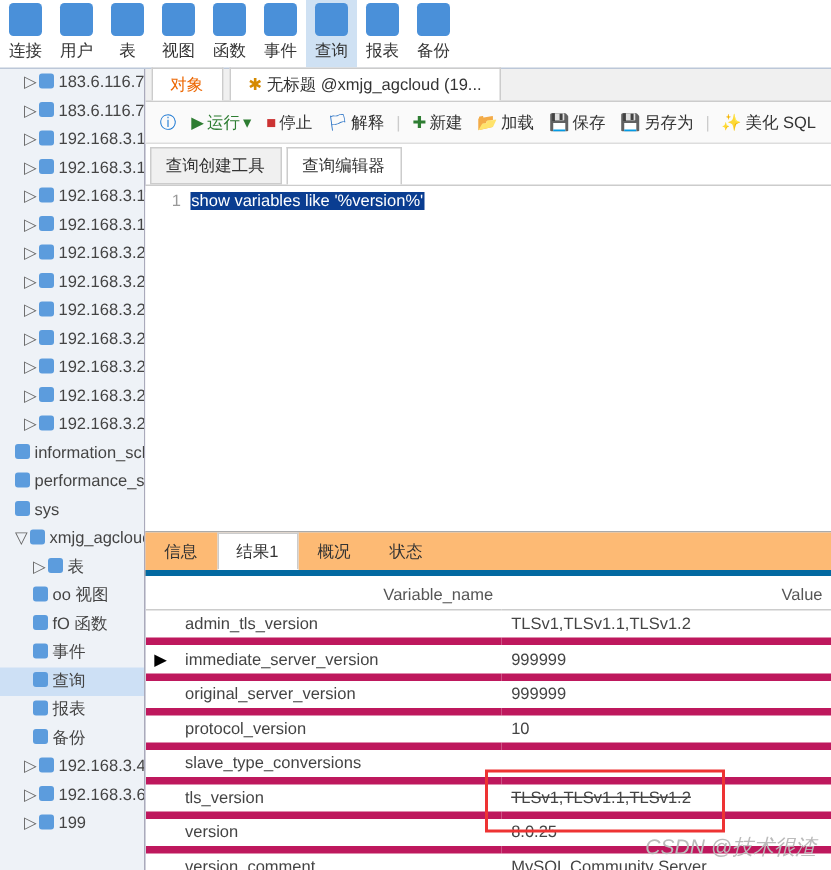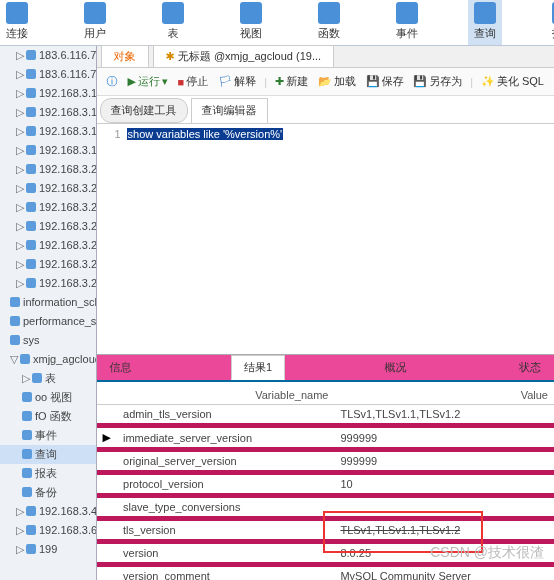--- a/index.html
+++ b/index.html
@@ -1,19 +1,19 @@
 <!DOCTYPE html>
 <html><head>
 <meta charset="utf-8">
 <style>
 * { margin:0; padding:0; box-sizing:border-box; font-family:'Microsoft YaHei','Segoe UI',sans-serif; font-size:11px; }
 body { width:554px; height:580px; background:#fff; position:relative; overflow:hidden; color:#333; }
 
 
-.main-tb { display:flex; border-bottom:1px solid #bcc7d8;gap:44px; }
+.main-tb { display:flex; border-bottom:1px solid #bcc7d8; }
 .main-tb .cell { padding:2px 6px 4px 6px; text-align:center; cursor:pointer; }
 .main-tb .cell .ico { width:22px; height:22px; margin:0 auto 2px auto; background:#4a90d9; border-radius:3px; }
 .main-tb .cell.active { background:#cfe1f3; }
 
 .cols { display:flex; height:548px; }
 
 
 .left { width:147px; border-right:1px solid #aab; overflow:hidden; background:#eef2f7; }
 .left .item { padding:2px 4px 2px 16px; white-space:nowrap; cursor:pointer; color:#444; line-height:15px;}
 .left .item.db { padding-left:10px; }
@@ -26,38 +26,38 @@
 .right { flex:1; display:flex; flex-direction:column; }
 .tabbar1 { display:flex; background:#f0f0f0; border-bottom:1px solid #ccc; height:22px; align-items:flex-end;}
 .tabbar1 .tab { padding:3px 12px; background:#fff; border:1px solid #ccc; border-bottom:none; margin-left:4px; font-size:11px;}
 .tabbar1 .tab.first { color:#ec6600;margin-top:40px;}
 .toolbar2 { display:flex; padding:4px 6px; gap:2px; align-items:center; border-bottom:1px solid #ddd; background:#fafafa; flex-wrap:nowrap; white-space:nowrap;}
 .toolbar2 .btn { padding:2px 4px; cursor:pointer; display:inline-flex; align-items:center; gap:2px;}
 .toolbar2 .btn.run { color:#2e7d32;}
 .toolbar2 .sep { color:#ccc; margin:0 2px;}
 .tabrow2 { display:flex; border-bottom:1px solid #ccc; }
 .tabrow2 .t { padding:4px 10px; border:1px solid #ccc; border-bottom:none; background:#fff; margin-left:3px; margin-top:2px; }
-.tabrow2 .t.inactive { background:#f0f0f0; border-bottom:1px solid #ccc;border-radius:11px;}
+.tabrow2 .t.inactive { background:#f0f0f0; border-bottom:1px solid #ccc;}
 .editor { flex:1; background:#fff; padding:4px 0 0 0; font-family:Consolas,monospace; display:flex; }
 .gutter { width:30px; text-align:right; padding-right:6px; color:#999; background:#fff;}
 .code { flex:1; }
 .code .line { white-space:pre;margin-top:22px; }
 .sql-hl { background:#0a3d91; color:#fff; padding:0 1px;}
 
 
 .result { height:240px; border-top:1px solid #aaa; display:flex; flex-direction:column;}
-.rtabs { display:flex; border-bottom:2px solid #0369a1; background:#ec4899;justify-content:space-between;}
+.rtabs { display:flex; border-bottom:4px solid #0369a1; background:#fdba74;}
 .rtabs .rt { padding:4px 12px; cursor:pointer; border:1px solid transparent;}
 .rtabs .rt.active { background:#fff; border:1px solid #ccc; border-bottom:1px solid #fff;}
 .grid { flex:1; overflow:auto; position:relative; padding-top:4px;}
 table { border-collapse:collapse; width:100%; }
 th { text-align:right; padding:3px 6px; border-bottom:1px solid #ccc; color:#555; font-weight:normal; background:#fff;}
 td { padding:3px 6px; border-bottom:5px solid #be185d; color:#444; white-space:nowrap;}
 .redbox { position:absolute; border:2px solid #e33; pointer-events:none;}
-.watermark { position:absolute; right:10px; bottom:18px; color:#bbb; font-size:14px; }
+.watermark { position:absolute; right:10px; bottom:6px; color:#bbb; font-size:14px;font-style:italic; }
 </style>
 </head>
 <body>
 
 <div class="main-tb">
     <div class="cell">
       <div class="ico"></div>
       <div>连接</div>
     </div>
     <div class="cell">

